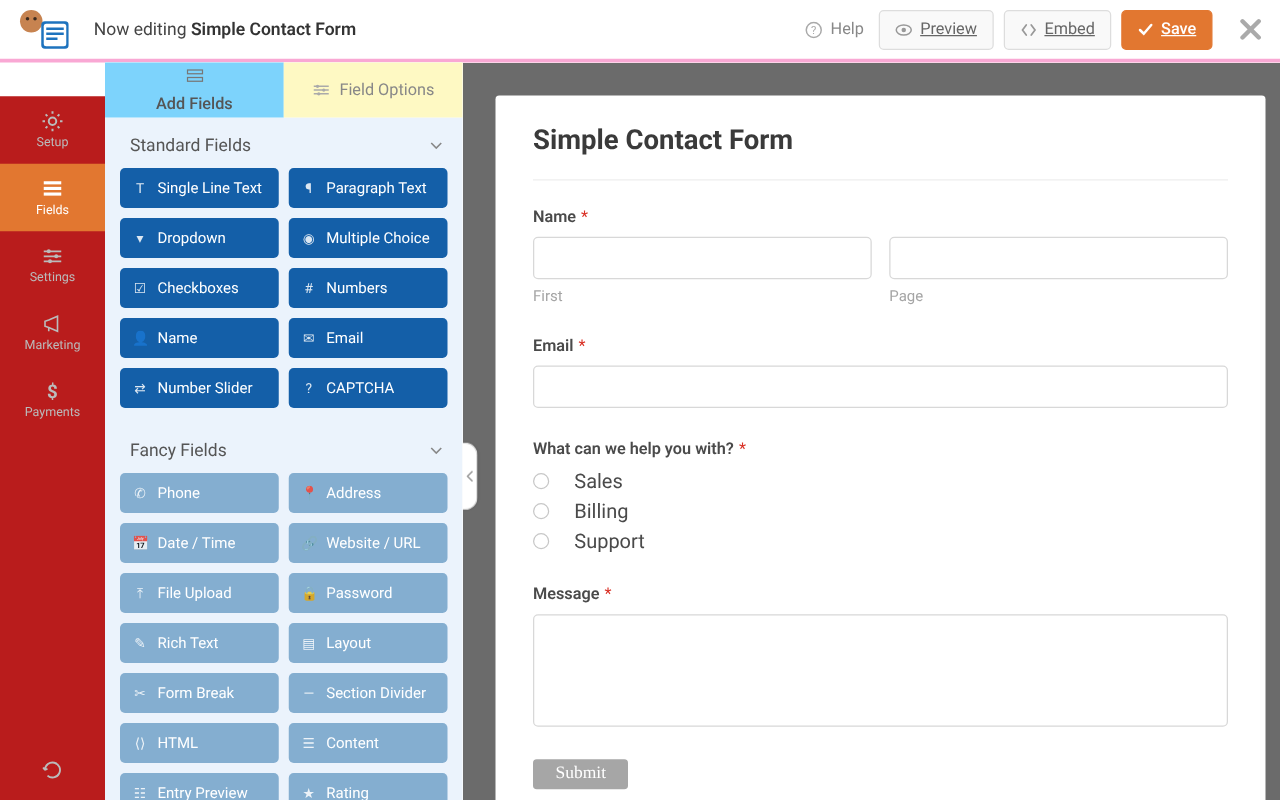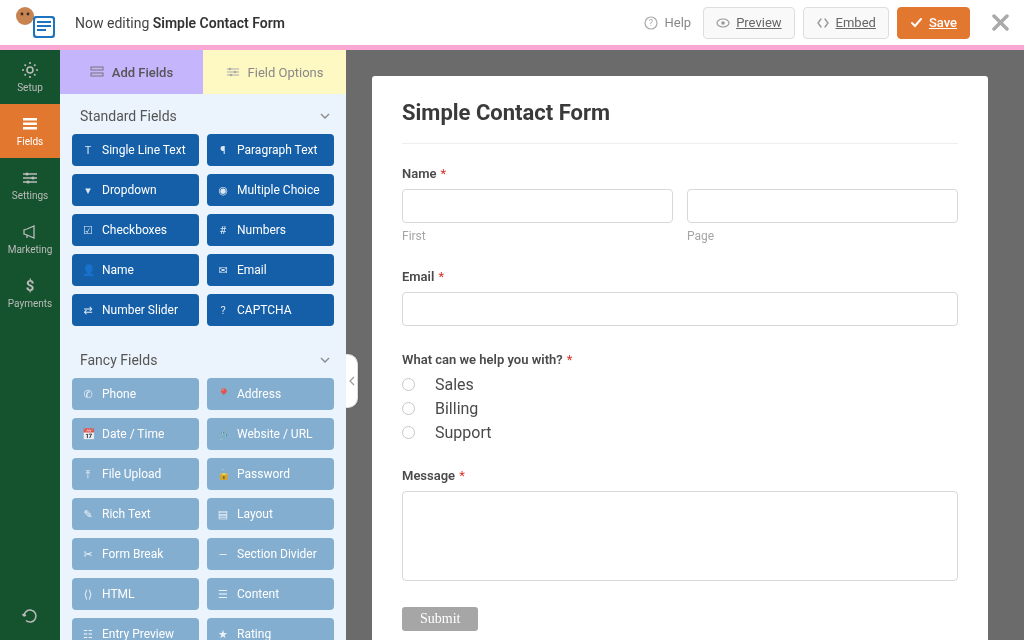--- a/index.html
+++ b/index.html
@@ -1,46 +1,46 @@
 <!DOCTYPE html>
 <html><head>
 <meta charset="utf-8">
 <style>
 * { margin: 0; padding: 0; box-sizing: border-box; font-family: -apple-system, BlinkMacSystemFont, "Segoe UI", Roboto, Arial, sans-serif; }
 body { width: 1024px; height: 640px; background: #fff; overflow: hidden; }
 
-.topbar { height: 50px; display: flex; align-items: center; padding: 0 15px; border-bottom: 5px solid #f9a8d4; }
+.topbar { height: 50px; display: flex; align-items: center; padding: 0 15px; border-bottom: 3px solid #f9a8d4; }
 .logo { width: 40px; height: 36px; display: flex; align-items: center; justify-content: center; }
 .now-editing { margin-left: 20px; font-size: 14px; color: #444; }
 .now-editing strong { font-weight: 600; color: #333; }
 .top-spacer { flex: 1; }
 .help-link { display: flex; align-items: center; gap: 6px; color: #888; font-size: 13px; margin-right: 12px; cursor: pointer; }
 .top-btn { display: flex; align-items: center; gap: 6px; height: 32px; padding: 0 12px; border: 1px solid #ddd; background: #f9f9f9; color: #666; font-size: 13px; border-radius: 4px; margin-right: 8px; cursor: pointer; text-decoration: underline; }
 .top-btn.save { background: #e27730; border-color: #e27730; color: #fff; font-weight: 500; }
 .close-x { margin-left: 14px; cursor: pointer; color: #aaa; font-size: 20px; }
 
 .main { display: flex; height: 590px; }
 
-.sidebar { width: 60px; background: #14532d; display: flex; flex-direction: column; }
+.sidebar { width: 84px; background: #b91c1c; display: flex; flex-direction: column; margin-top: 27px; }
 .side-item { display: flex; flex-direction: column; align-items: center; justify-content: center; height: 54px; color: #bbb; font-size: 10px; cursor: pointer; }
 .side-item .icon { font-size: 16px; margin-bottom: 3px; }
 .side-item.active { background: #e27730; color: #fff; }
 .side-spacer { flex: 1; }
 
 .panel { width: 286px; background: #ebf3fc; display: flex; flex-direction: column; position: relative; }
 .collapse-tab {
   position: absolute; right: -12px; top: 304px; width: 12px; height: 54px;
   background: #fff; border: 1px solid #ddd; border-left: none;
   border-top-right-radius: 10px; border-bottom-right-radius: 10px;
   box-shadow: 1px 0 2px rgba(0,0,0,.08);
   display: flex; align-items: center; justify-content: center; cursor: pointer;
 }
 .panel-tabs { display: flex; height: 44px; background: #fff; }
 .panel-tab { flex: 1; display: flex; align-items: center; justify-content: center; gap: 8px; font-size: 13px; color: #555; cursor: pointer; background: #fef9c3; }
-.panel-tab.active { background: #c4b5fd; font-weight: 500;}
+.panel-tab.active { background: #7dd3fc; font-weight: 500; flex-direction: column;}
 .panel-tab.inactive { color: #888; }
 
 .panel-body { flex: 1; overflow-y: auto; padding: 0 0 10px 0; }
 .panel-section-header { display: flex; align-items: center; justify-content: space-between; padding: 14px 16px 10px 20px; color: #555; font-size: 14px; cursor: pointer; }
 .field-grid { display: grid; grid-template-columns: 1fr 1fr; gap: 8px; padding: 0 12px 12px 12px; }
 .field-btn { height: 32px; display: flex; align-items: center; gap: 8px; padding: 0 10px; border-radius: 4px; font-size: 12px; color: #fff; cursor: pointer; }
 .field-btn .ficon { width: 12px; opacity: .85; font-size: 11px; text-align: center; }
 .field-btn.standard { background: #145fa8; }
 .field-btn.fancy { background: #84aed0; }
 

